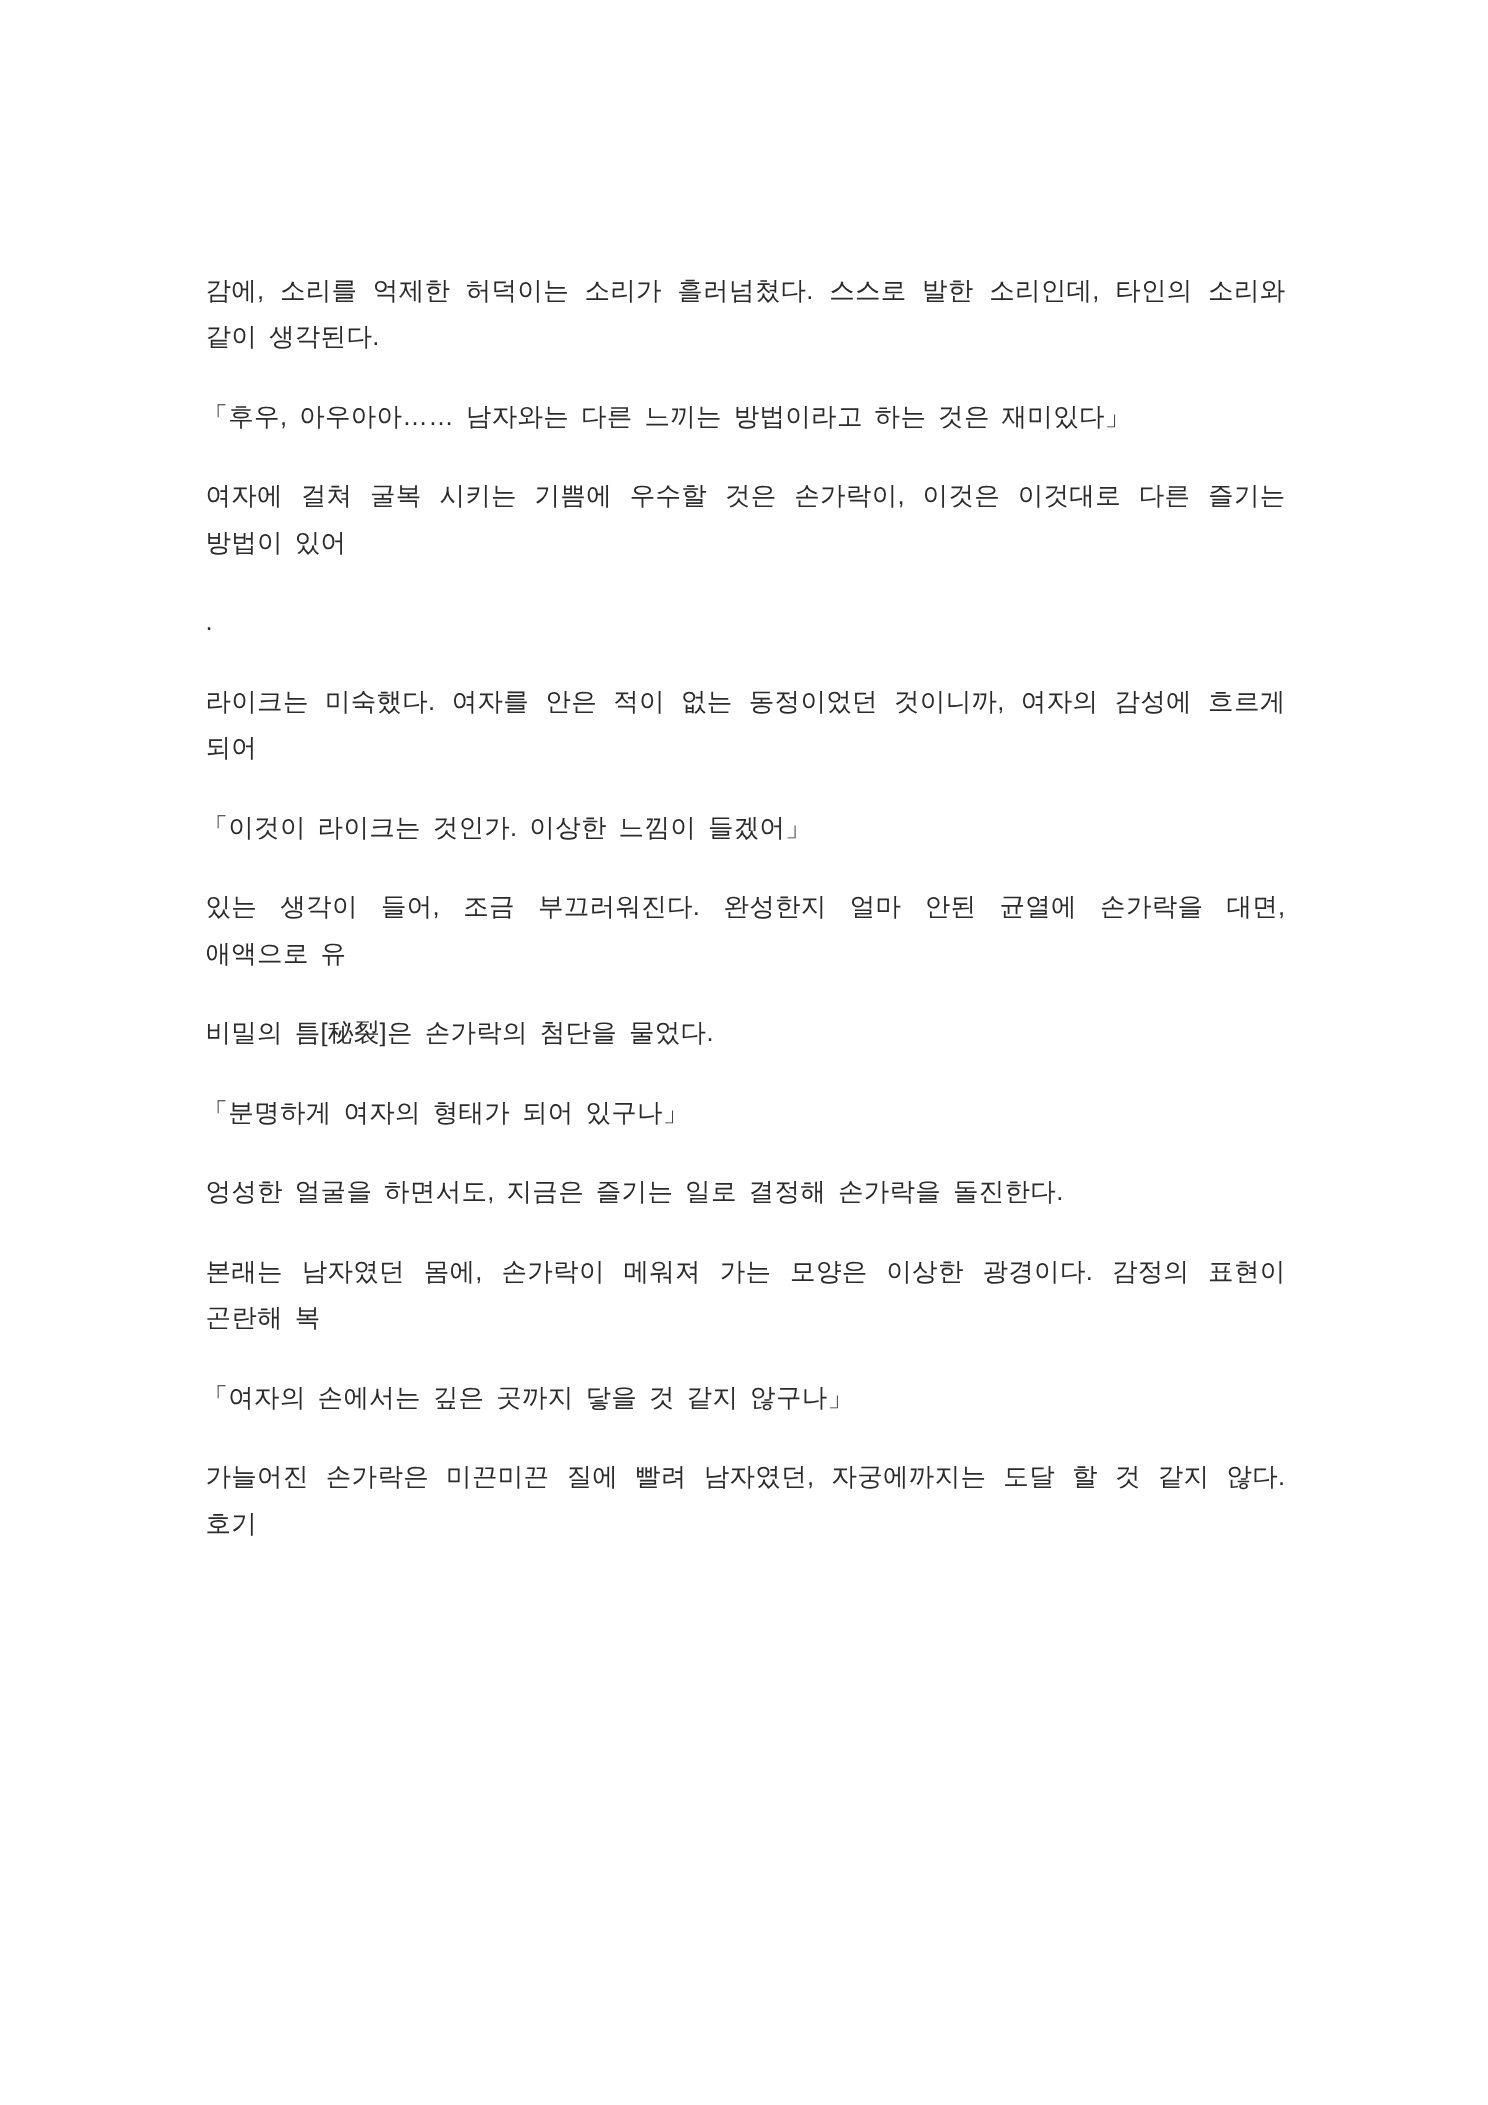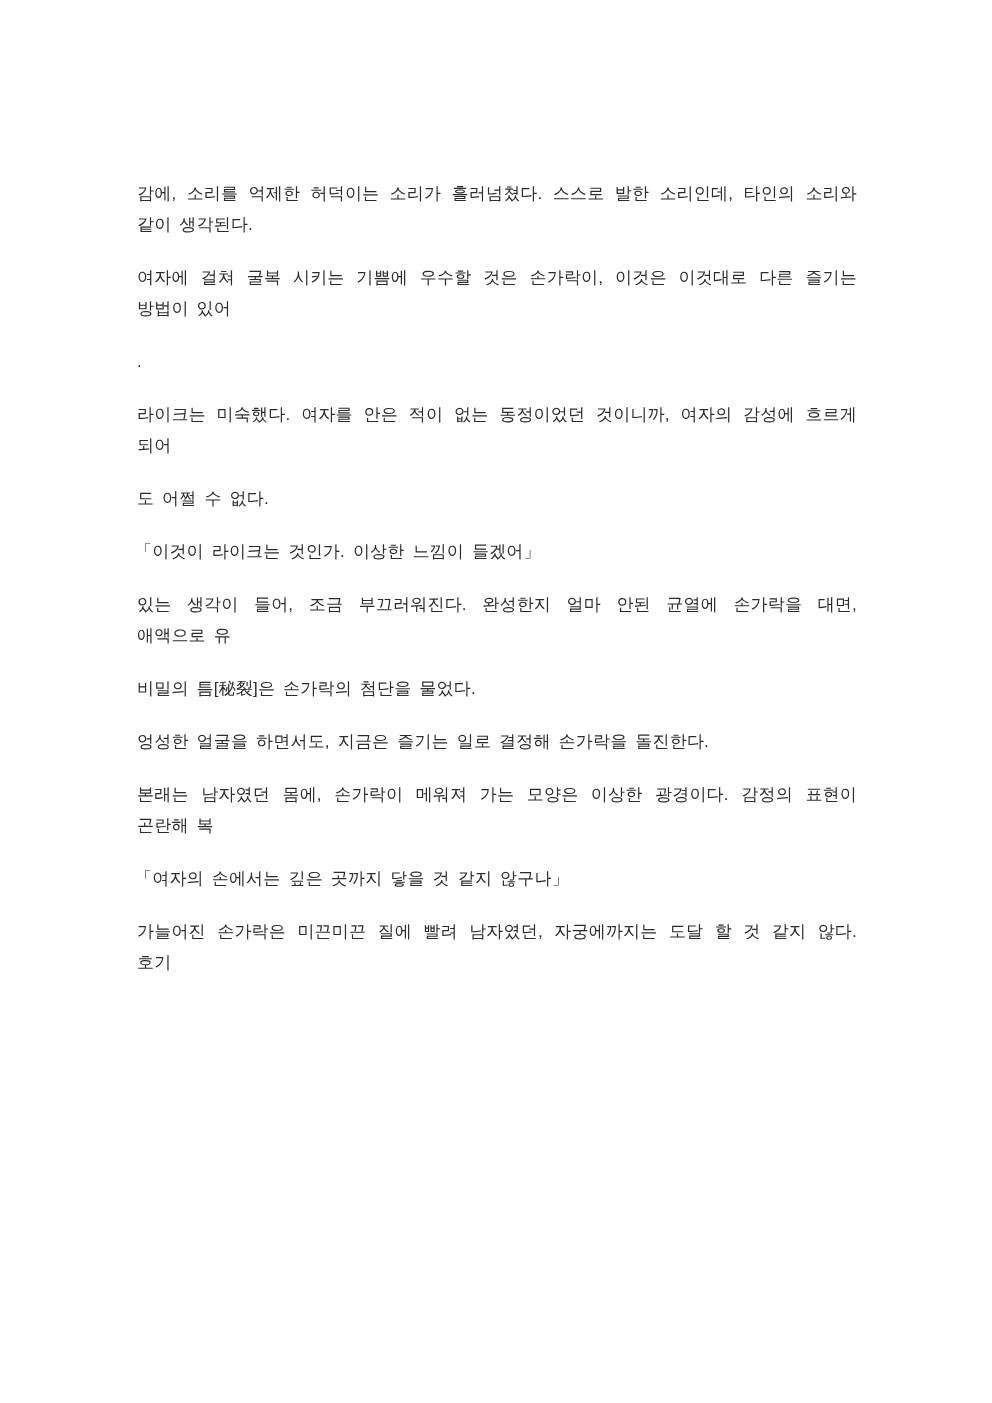--- a/index.html
+++ b/index.html
@@ -41,25 +41,26 @@
   .doc-body p.dot {
     text-align: left;
   }
 </style>
 </head>
 <body>
 
 <div class="page">
   <div class="doc-body">
     <p>감에, 소리를 억제한 허덕이는 소리가 흘러넘쳤다. 스스로 발한 소리인데, 타인의 소리와 같이 생각된다.</p>
+    <p class="quote">「후우, 아우아아…… 남자와는 다른 느끼는 방법이라고 하는 것은 재미있다」</p>
     <p>여자에 걸쳐 굴복 시키는 기쁨에 우수할 것은 손가락이, 이것은 이것대로 다른 즐기는 방법이 있어</p>
     <p class="dot">.</p>
     <p>라이크는 미숙했다. 여자를 안은 적이 없는 동정이었던 것이니까, 여자의 감성에 흐르게 되어</p>
-    <p>도 어쩔 수 없다.</p>
     <p class="quote">「이것이 라이크는 것인가. 이상한 느낌이 들겠어」</p>
     <p>있는 생각이 들어, 조금 부끄러워진다. 완성한지 얼마 안된 균열에 손가락을 대면, 애액으로 유</p>
     <p>비밀의 틈[秘裂]은 손가락의 첨단을 물었다.</p>
+    <p class="quote">「분명하게 여자의 형태가 되어 있구나」</p>
     <p>엉성한 얼굴을 하면서도, 지금은 즐기는 일로 결정해 손가락을 돌진한다.</p>
     <p>본래는 남자였던 몸에, 손가락이 메워져 가는 모양은 이상한 광경이다. 감정의 표현이 곤란해 복</p>
     <p class="quote">「여자의 손에서는 깊은 곳까지 닿을 것 같지 않구나」</p>
     <p>가늘어진 손가락은 미끈미끈 질에 빨려 남자였던, 자궁에까지는 도달 할 것 같지 않다. 호기</p>
   </div>
 </div>
 
 </body></html>

